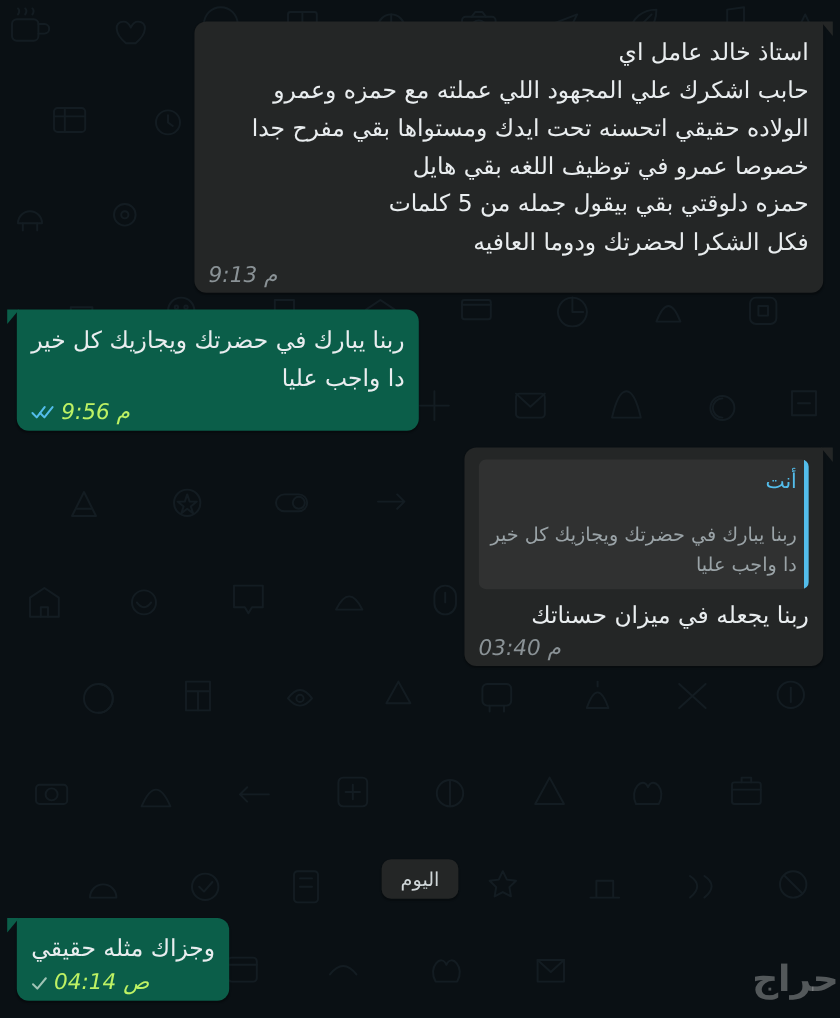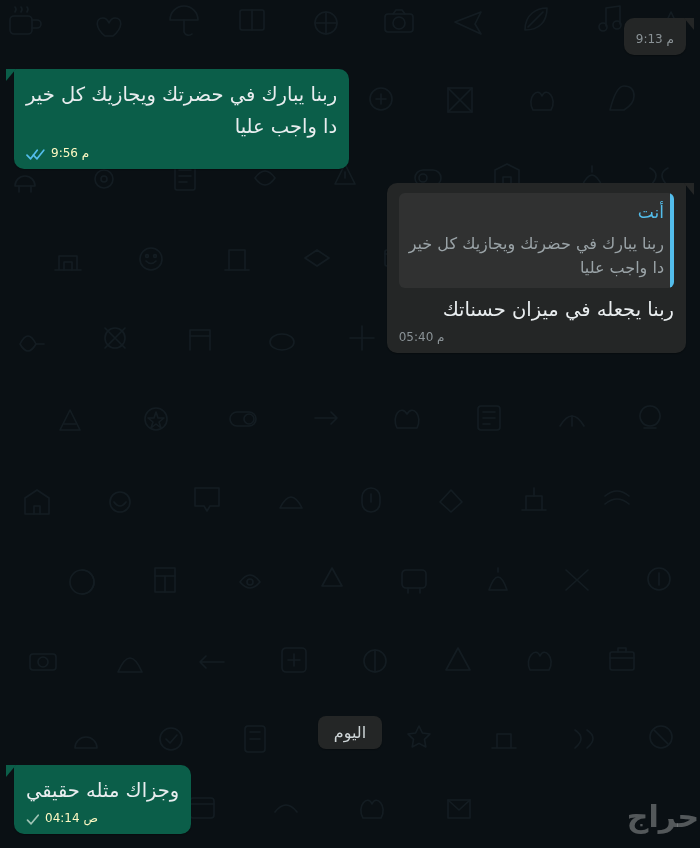--- a/index.html
+++ b/index.html
@@ -80,25 +80,26 @@
   .meta {
     display: flex;
     align-items: center;
     gap: 5px;
     justify-content: flex-start;
     direction: ltr;
     margin-top: 3px;
     height: 18px;
   }
   .meta .time {
-    font-size: 12px;
+    font-size: 18px;
     color: #8a9296;
     letter-spacing: .2px;
-  }
-  .bubble.out .meta .time { color: #fef9c3; }
+    font-style: italic;
+  }
+  .bubble.out .meta .time { color: #bef264; }
   .ticks { display: inline-flex; align-items: center; }
   .ticks svg { display: block; }
 
   
   .quote {
     background: rgba(255,255,255,.055);
     border-radius: 6px;
     padding: 7px 10px 7px 10px;
     margin-bottom: 6px;
     position: relative;
@@ -110,21 +111,21 @@
     content: "";
     position: absolute;
     top: 0; bottom: 0; right: 0;
     width: 4px;
     background: #53bdeb;
   }
   .quote .q-author {
     color: #53bdeb;
     font-size: 17px;
     line-height: 1.5;
-    margin-bottom: 6px;
+    margin-bottom: 19px;
   }
   .quote .q-text {
     color: #9aa3a7;
     font-size: 16px;
     line-height: 1.55;
     white-space: pre-line;
   }
 
   
   .divider-row {
@@ -518,20 +519,24 @@
         </g>
       </g>
     </defs>
     <use href="#dg" x="0" y="0"></use>
   </svg>
 
   <div id="messages">
 
     <div class="row incoming">
       <div class="bubble in">
+        <div class="msg-text">استاذ خالد عامل اي
+حابب اشكرك علي المجهود اللي عملته مع حمزه وعمرو الولاده حقيقي اتحسنه تحت ايدك ومستواها بقي مفرح جدا خصوصا عمرو في توظيف اللغه بقي هايل
+حمزه دلوقتي بقي بيقول جمله من 5 كلمات
+فكل الشكرا لحضرتك ودوما العافيه</div>
         <div class="meta">
           <span class="time">9:13 م</span>
         </div>
       </div>
     </div>
 
     <div class="row outgoing">
       <div class="bubble out">
         <div class="msg-text">ربنا يبارك في حضرتك ويجازيك كل خير
 دا واجب عليا</div>
@@ -549,21 +554,21 @@
 
     <div class="row incoming">
       <div class="bubble in" style="max-width:62%;">
         <div class="quote">
           <div class="q-author">أنت</div>
           <div class="q-text">ربنا يبارك في حضرتك ويجازيك كل خير
 دا واجب عليا</div>
         </div>
         <div class="msg-text">ربنا يجعله في ميزان حسناتك</div>
         <div class="meta">
-          <span class="time">05:40 م</span>
+          <span class="time">03:40 م</span>
         </div>
       </div>
     </div>
 
     <div class="spacer-flex"></div>
 
     <div class="divider-row">
       <div class="divider">اليوم</div>
     </div>
 

